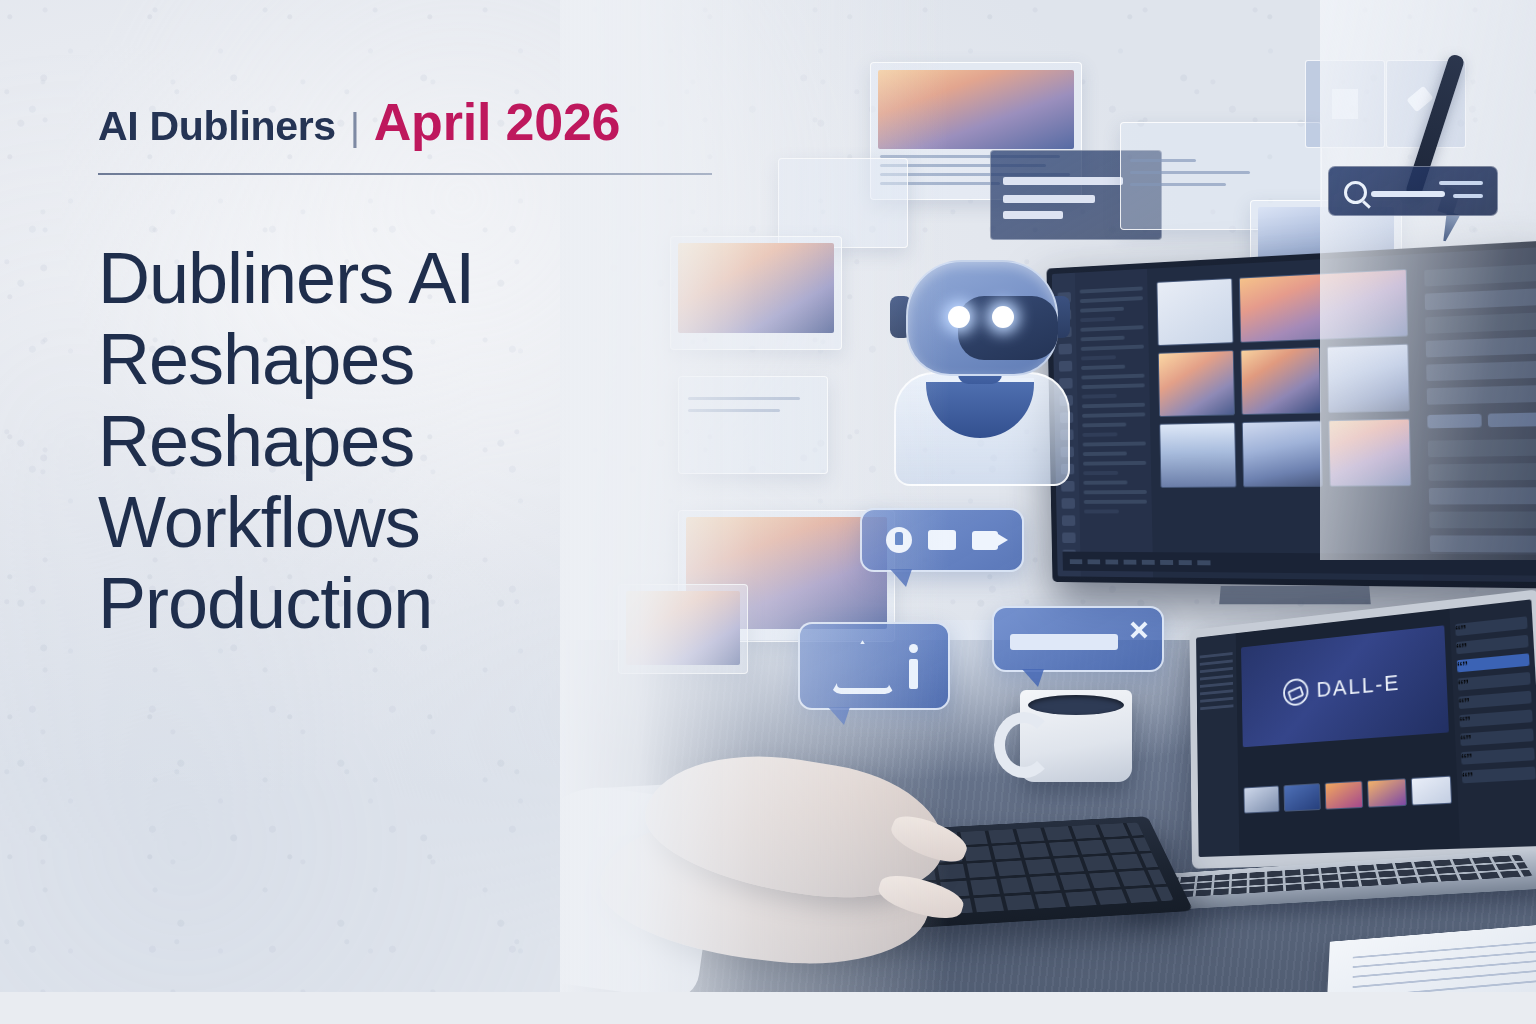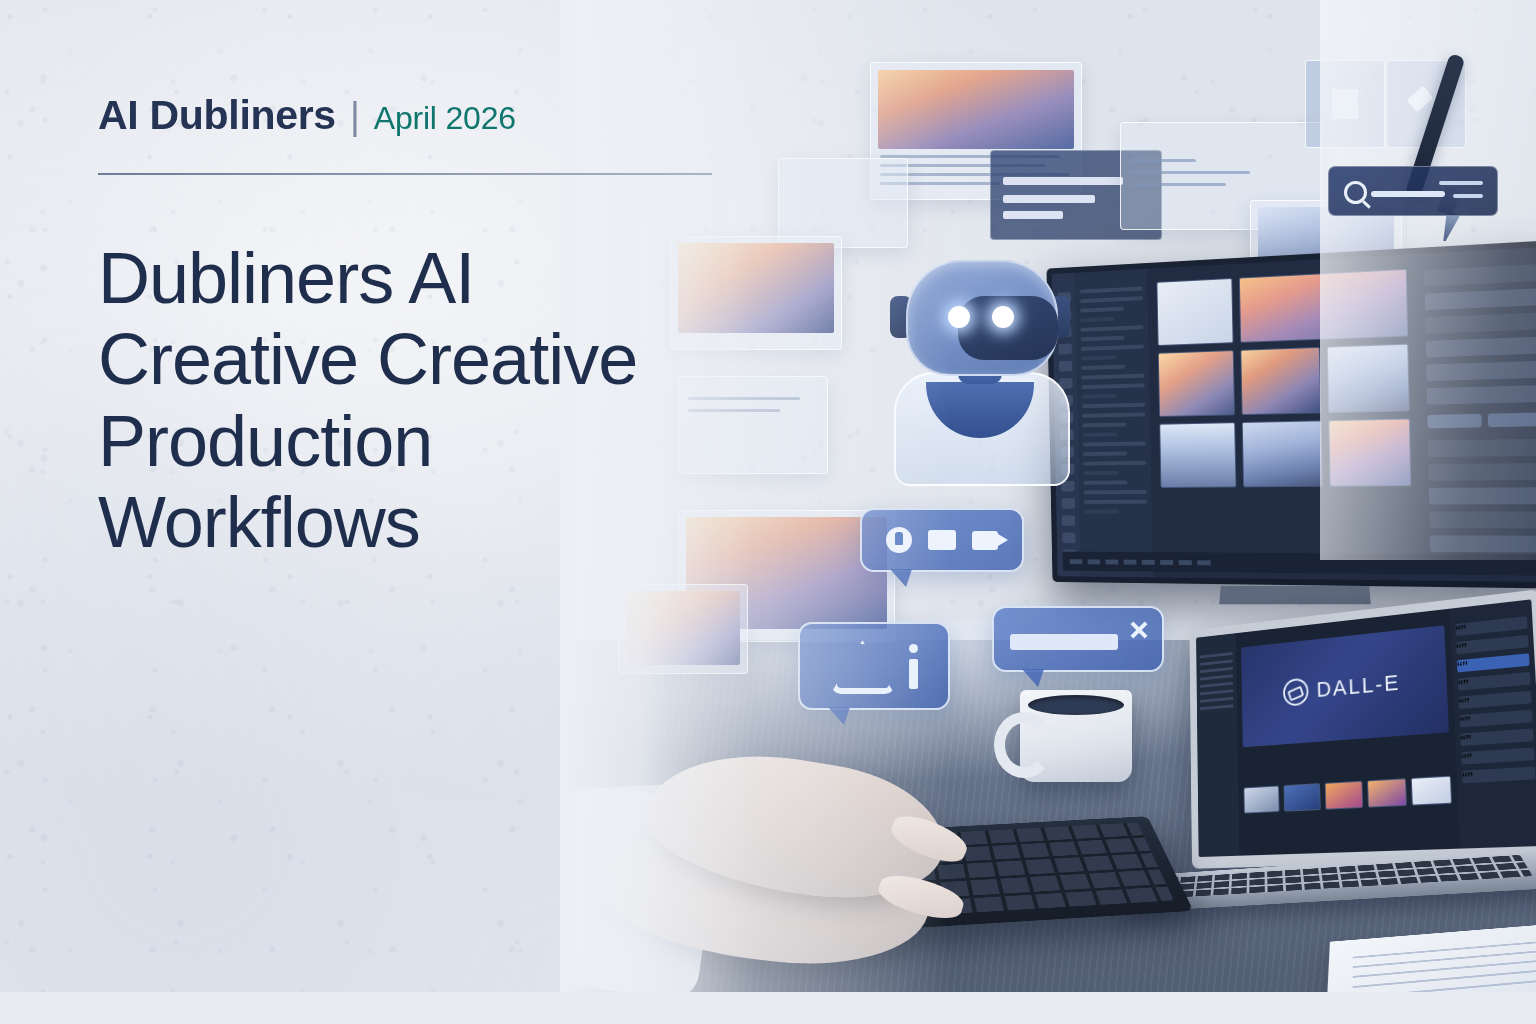--- a/index.html
+++ b/index.html
@@ -262,21 +262,21 @@
     border-radius:2px;}
   .haze{position:absolute;left:760px;top:0;width:460px;height:560px;pointer-events:none;
     background:linear-gradient(100deg,rgba(240,243,248,.9) 0%,rgba(240,243,248,.25) 42%,
       rgba(240,243,248,0) 75%);}
 
   
   .kicker{position:absolute;left:98px;top:92px;display:flex;align-items:baseline;gap:14px;
     white-space:nowrap;}
   .kicker .brand{font-size:41px;font-weight:bold;color:#253454;letter-spacing:-.3px;}
   .kicker .sep{font-size:38px;color:#7e8aa4;font-weight:300;}
-  .kicker .issue{font-size:32px;color:#0f766e;font-weight:400;letter-spacing:-.2px;}
+  .kicker .issue{font-size:52px;color:#be185d;font-weight:700;letter-spacing:-.2px;}
   .rule{position:absolute;left:98px;top:173px;width:614px;height:2px;
     background:linear-gradient(90deg,#6e7b96,#aab4c7);}
   .headline{position:absolute;left:98px;top:238px;width:640px;
     font-size:72px;line-height:1.13;color:#1f2e4c;font-weight:400;letter-spacing:-1px;}
   .headline span{display:block;}
 </style>
 </head>
 <body>
 
 <div class="stage">
@@ -548,18 +548,18 @@
 
   <div class="kicker">
     <span class="brand">AI Dubliners</span>
     <span class="sep">|</span>
     <span class="issue">April 2026</span>
   </div>
   <div class="rule"></div>
 
   <div class="headline">
     <span>Dubliners AI</span>
-    <span>Creative Creative</span>
+    <span>Reshapes Reshapes</span>
+    <span>Workflows</span>
     <span>Production</span>
-    <span>Workflows</span>
   </div>
 
 </div>
 
 </body></html>

